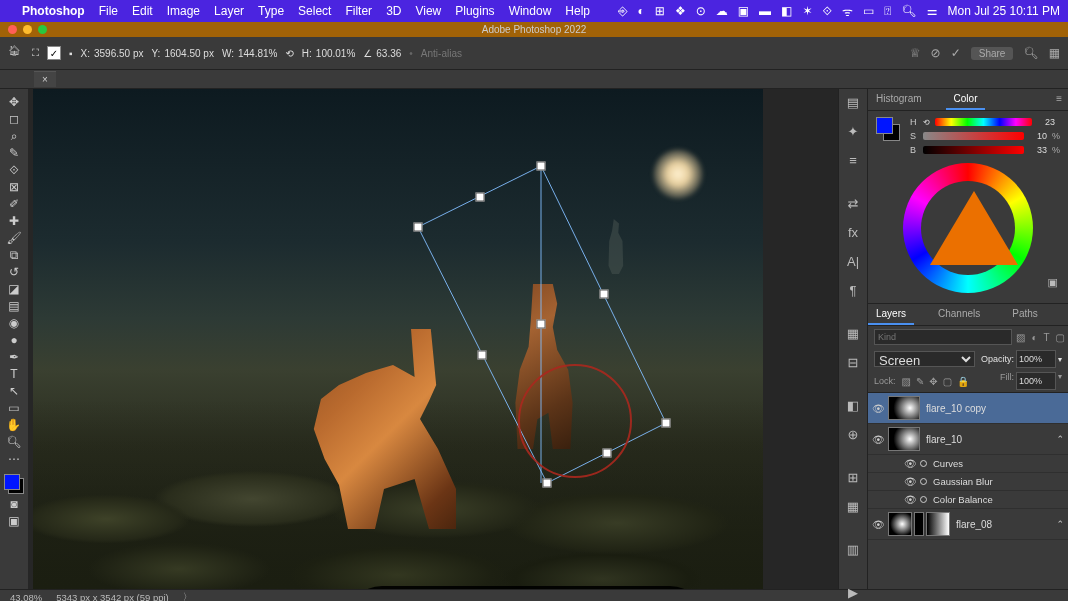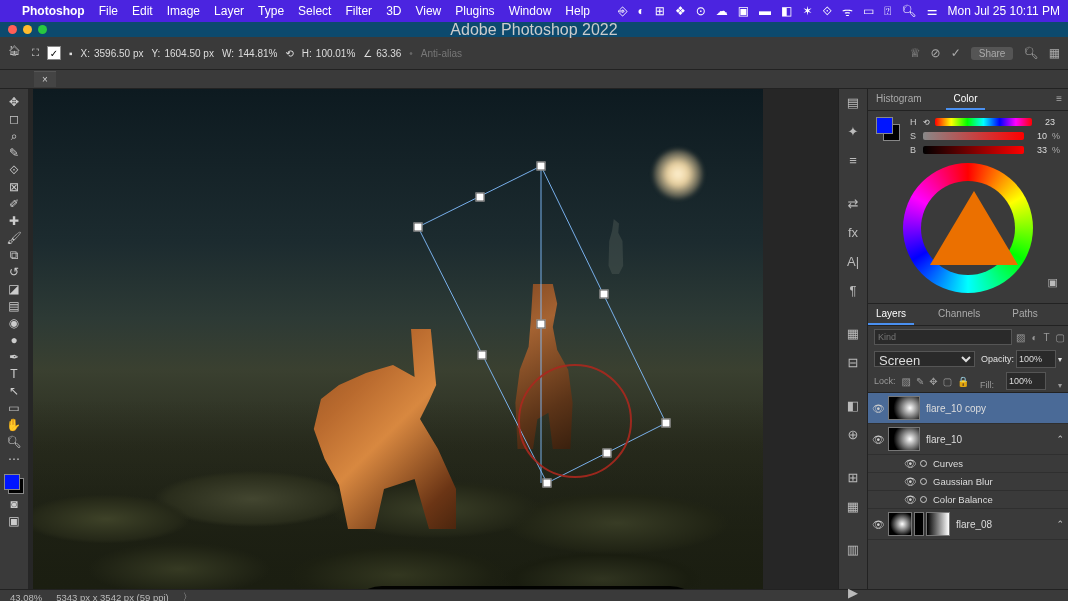--- a/index.html
+++ b/index.html
@@ -1,20 +1,20 @@
 <!DOCTYPE html>
 <html><head>
 <meta charset="utf-8">
 <style>
 html,body{margin:0;padding:0;width:1068px;height:601px;overflow:hidden;background:#1d1d1d;font-family:-apple-system,BlinkMacSystemFont,"Helvetica Neue",Arial,sans-serif;color:#e0e0e0;font-size:11px;user-select:none}
 .mac-menubar{height:22px;background:#4b24e0;display:flex;align-items:center;padding:0 8px;color:#fff;font-size:12px;gap:14px}
 .mac-menubar .apple{font-size:14px}
 .mac-menubar .app{font-weight:700}
 .mac-right{margin-left:auto;display:flex;gap:10px;align-items:center;font-size:12px}
-.win-titlebar{height:15px;background:#0c4a6e;display:flex;align-items:center;color:#ccc;font-size:16px;position:relative}
+.win-titlebar{height:15px;background:#a16207;display:flex;align-items:center;color:#ccc;font-size:10px;position:relative}
 .traffic{display:flex;gap:6px;padding-left:8px}
 .dot{width:9px;height:9px;border-radius:50%}
 .dot.r{background:#ff5f57}.dot.y{background:#febc2e}.dot.g{background:#28c840}
 .win-title{position:absolute;left:0;right:0;text-align:center}
 .options-bar{height:32px;background:#3a3a3a;border-bottom:1px solid #222;display:flex;align-items:center;padding:0 8px;gap:8px;font-size:10px;color:#ddd}
 .home-icon{width:16px;height:16px;color:#bbb}
 .options-bar .sep{color:#666}
 .options-bar .field{display:flex;align-items:center;gap:4px}
 .options-bar .chk{width:12px;height:12px;background:#fff;border:1px solid #888;display:inline-flex;align-items:center;justify-content:center;color:#000;font-size:10px}
 .options-right{margin-left:auto;display:flex;gap:10px;align-items:center}
@@ -67,21 +67,21 @@
 .layers-panel{flex:1;display:flex;flex-direction:column;border-top:1px solid #222;min-height:0;overflow:hidden}
 .layers-search{padding:3px 6px;display:flex;gap:4px;align-items:center}
 .layers-search input{flex:1;background:#2a2a2a;border:1px solid #555;height:14px;font-size:9px;color:#ccc;padding:0 16px 0 3px}
 .l-icons{display:flex;gap:6px;color:#999;font-size:10px}
 .blend-row{display:flex;padding:2px 6px;gap:6px;align-items:center;font-size:9px}
 .blend-row select{background:#2a2a2a;border:1px solid #555;color:#ddd;font-size:13px;height:16px;flex:1}
 .blend-row .op{display:flex;gap:2px;align-items:center}
 .blend-row .op input{width:34px;background:#2a2a2a;border:1px solid #555;color:#ddd;font-size:9px;height:14px}
 .lock-row{display:flex;padding:2px 6px;gap:6px;align-items:center;font-size:9px;color:#999;border-bottom:1px solid #222}
 .lock-row .icons{display:flex;gap:5px;font-size:10px}
-.lock-row .fill{margin-left:auto;display:flex;gap:12px;align-items:flex-end}
+.lock-row .fill{margin-left:auto;display:flex;gap:2px;align-items:flex-start}
 .lock-row .fill input{width:34px;background:#2a2a2a;border:1px solid #555;color:#ddd;font-size:9px;height:14px}
 .layers-list{flex:1;overflow-y:auto}
 .layer{display:flex;align-items:center;padding:3px 4px;gap:6px;font-size:10px;color:#ddd;border-bottom:1px solid #2f2f2f;cursor:pointer}
 .layer.sel{background:#4a6a97}
 .layer .eye{width:10px;text-align:center;color:#ccc;font-size:10px}
 .layer .thumb{width:32px;height:24px;background:#555;border:1px solid #777;box-sizing:border-box}
 .layer .thumbs{display:flex;gap:2px}
 .layer .mask{width:24px;height:24px;background:#fff;border:1px solid #777;box-sizing:border-box}
 .layer.sub{padding-left:36px;font-size:9.5px}
 .layer.sub .dot2{width:5px;height:5px;border-radius:50%;border:1px solid #ccc}

